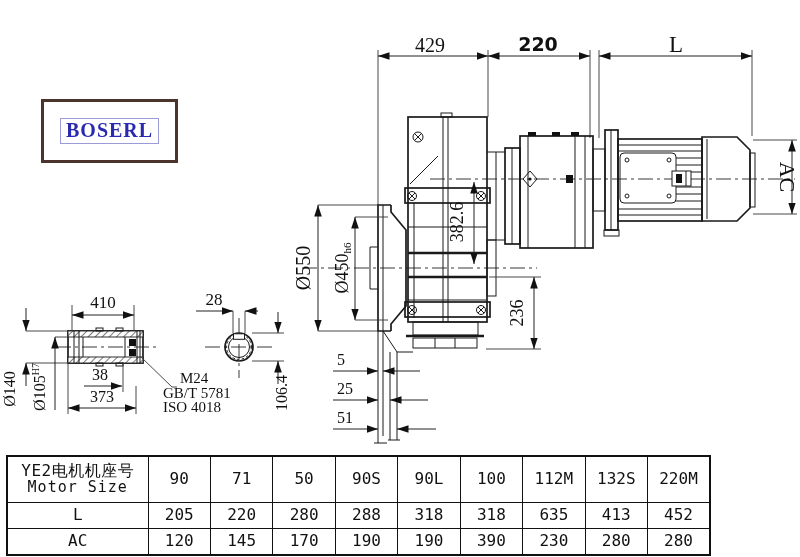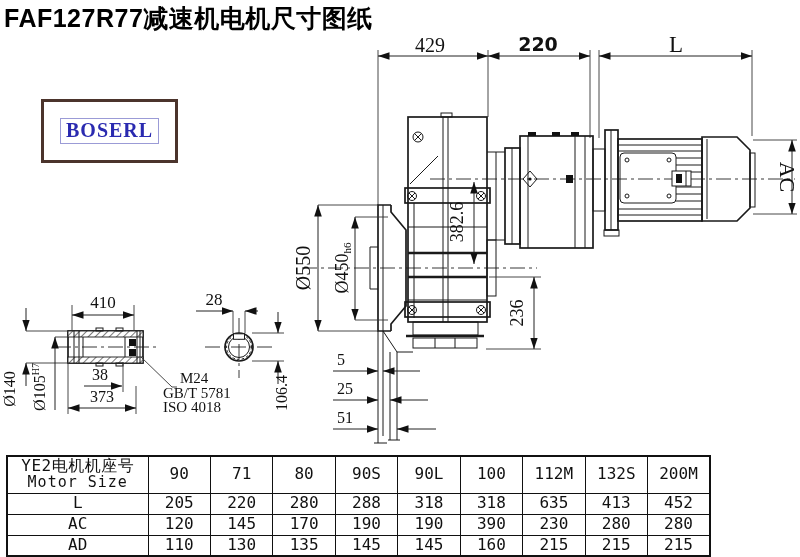--- a/index.html
+++ b/index.html
@@ -260,46 +260,45 @@
       <line class="d" x1="258" y1="311" x2="245" y2="311" marker-end="url(#ar)"></line>
       <text class="t17" x="214" y="305" text-anchor="middle">28</text>
       <line class="x" x1="252" y1="333" x2="284" y2="333"></line>
       <line class="x" x1="252" y1="361" x2="284" y2="361"></line>
       <line class="d" x1="278" y1="312" x2="278" y2="333" marker-end="url(#ar)"></line>
       <line class="d" x1="278" y1="384" x2="278" y2="361" marker-end="url(#ar)"></line>
       <text class="t16" transform="translate(287,393) rotate(-90)" text-anchor="middle">106.4</text>
     </g>
   </svg>
 
-  <div class="title">FAF127R77减速机电机尺寸图纸</div>
 
   <div class="logo">
     <span class="logo-inner">BOSERL</span>
   </div>
 
   <table class="spec">
     <colgroup>
       <col style="width:141px">
       <col span="9">
     </colgroup>
     <tbody>
         <tr class="hrow">
       <th>
         <div class="hdr-cn">YE2电机机座号</div>
         <div class="hdr-en">Motor Size</div>
       </th>
       <th>90</th>
       <th>71</th>
-      <th>80</th>
+      <th>50</th>
       <th>90S</th>
       <th>90L</th>
       <th>100</th>
       <th>112M</th>
       <th>132S</th>
-      <th>200M</th>
+      <th>220M</th>
     </tr>
     <tr class="drow">
       <th>L</th>
       <td>205</td>
       <td>220</td>
       <td>280</td>
       <td>288</td>
       <td>318</td>
       <td>318</td>
       <td>635</td>
@@ -311,28 +310,16 @@
       <td>120</td>
       <td>145</td>
       <td>170</td>
       <td>190</td>
       <td>190</td>
       <td>390</td>
       <td>230</td>
       <td>280</td>
       <td>280</td>
     </tr>
-    <tr class="drow">
-      <th>AD</th>
-      <td>110</td>
-      <td>130</td>
-      <td>135</td>
-      <td>145</td>
-      <td>145</td>
-      <td>160</td>
-      <td>215</td>
-      <td>215</td>
-      <td>215</td>
-    </tr>
   </tbody>
     </table>
 
 </div>
 
 </body></html>

